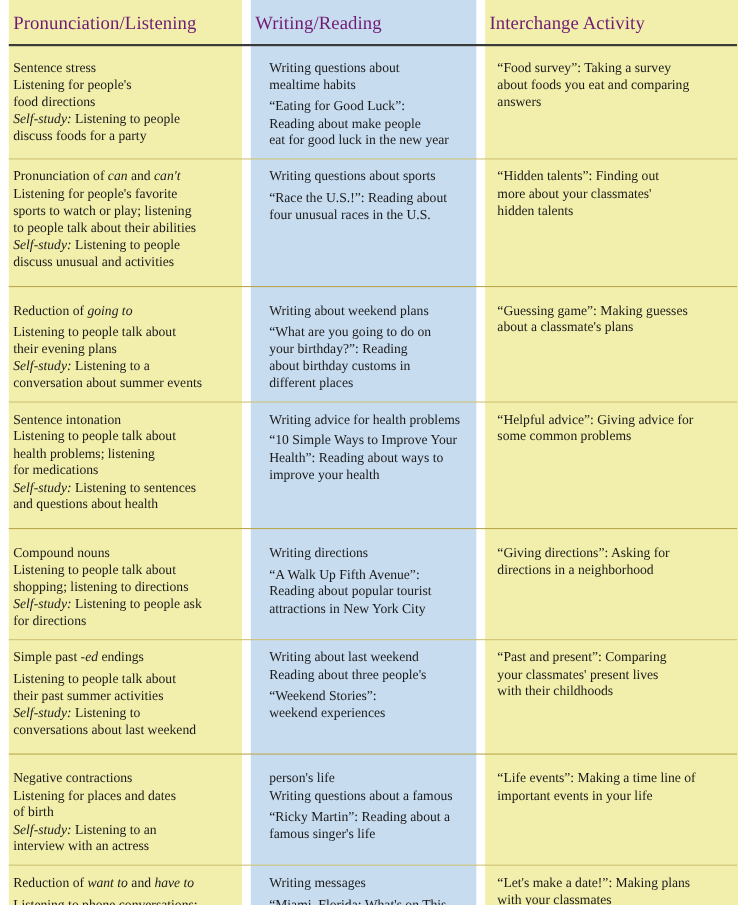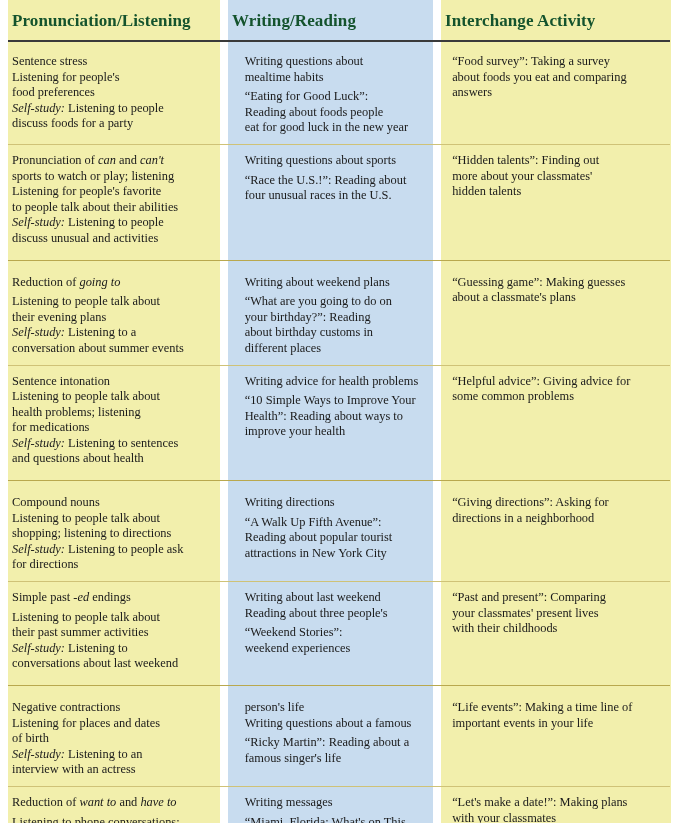--- a/index.html
+++ b/index.html
@@ -36,23 +36,23 @@
     position: absolute;
     top: 0;
     left: 0;
     right: 0;
     height: 46px;
   }
   .col-head {
     position: absolute;
     top: 11px;
     font-family: "Liberation Serif", serif;
-    font-weight: bold;
+    font-weight: normal;
     font-size: 17px;
-    color: #14532d;
+    color: #701a75;
     letter-spacing: 0.1px;
   }
   .head-a { left: 12px; }
   .head-b { left: 232px; }
   .head-c { left: 445px; }
 
   .head-rule {
     position: absolute;
     left: 8px;
     right: 8px;
@@ -137,43 +137,43 @@
     <div class="col-head head-c">Interchange Activity</div>
     <div class="head-rule"></div>
   </div>
 
   <div class="table" id="table-body">
       <div class="unit">
         <div class="row">
           <div class="cell cell-a">
             <p class="line">Sentence stress</p>
             <p class="line">Listening for people's</p>
-            <p class="line">food preferences</p>
+            <p class="line">food directions</p>
             <p class="line"><span class="em">Self-study:</span> Listening to people</p>
             <p class="line">discuss foods for a party</p>
           </div>
           <div class="cell cell-b">
             <p class="line">Writing questions about</p>
             <p class="line">mealtime habits</p>
             <p class="line gap-above">“Eating for Good Luck”:</p>
-            <p class="line">Reading about foods people</p>
+            <p class="line">Reading about make people</p>
             <p class="line">eat for good luck in the new year</p>
           </div>
           <div class="cell cell-c">
             <p class="line">“Food survey”: Taking a survey</p>
             <p class="line">about foods you eat and comparing</p>
             <p class="line">answers</p>
           </div>
         </div>
         <div class="row-sep"></div>
         <div class="row">
           <div class="cell cell-a">
             <p class="line">Pronunciation of <span class="em">can</span> and <span class="em">can't</span></p>
+            <p class="line">Listening for people's favorite</p>
             <p class="line">sports to watch or play; listening</p>
-            <p class="line">Listening for people's favorite</p>
             <p class="line">to people talk about their abilities</p>
             <p class="line"><span class="em">Self-study:</span> Listening to people</p>
             <p class="line">discuss unusual and activities</p>
           </div>
           <div class="cell cell-b">
             <p class="line">Writing questions about sports</p>
             <p class="line gap-above">“Race the U.S.!”: Reading about</p>
             <p class="line">four unusual races in the U.S.</p>
           </div>
           <div class="cell cell-c">

